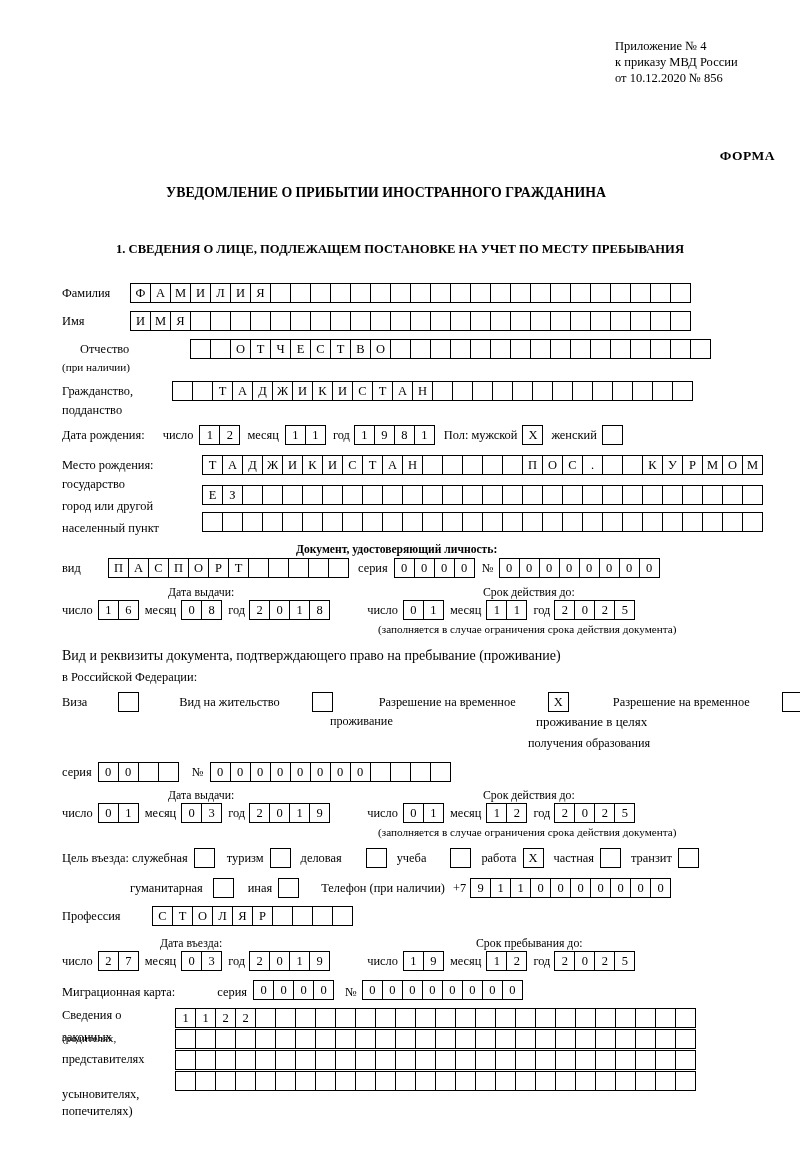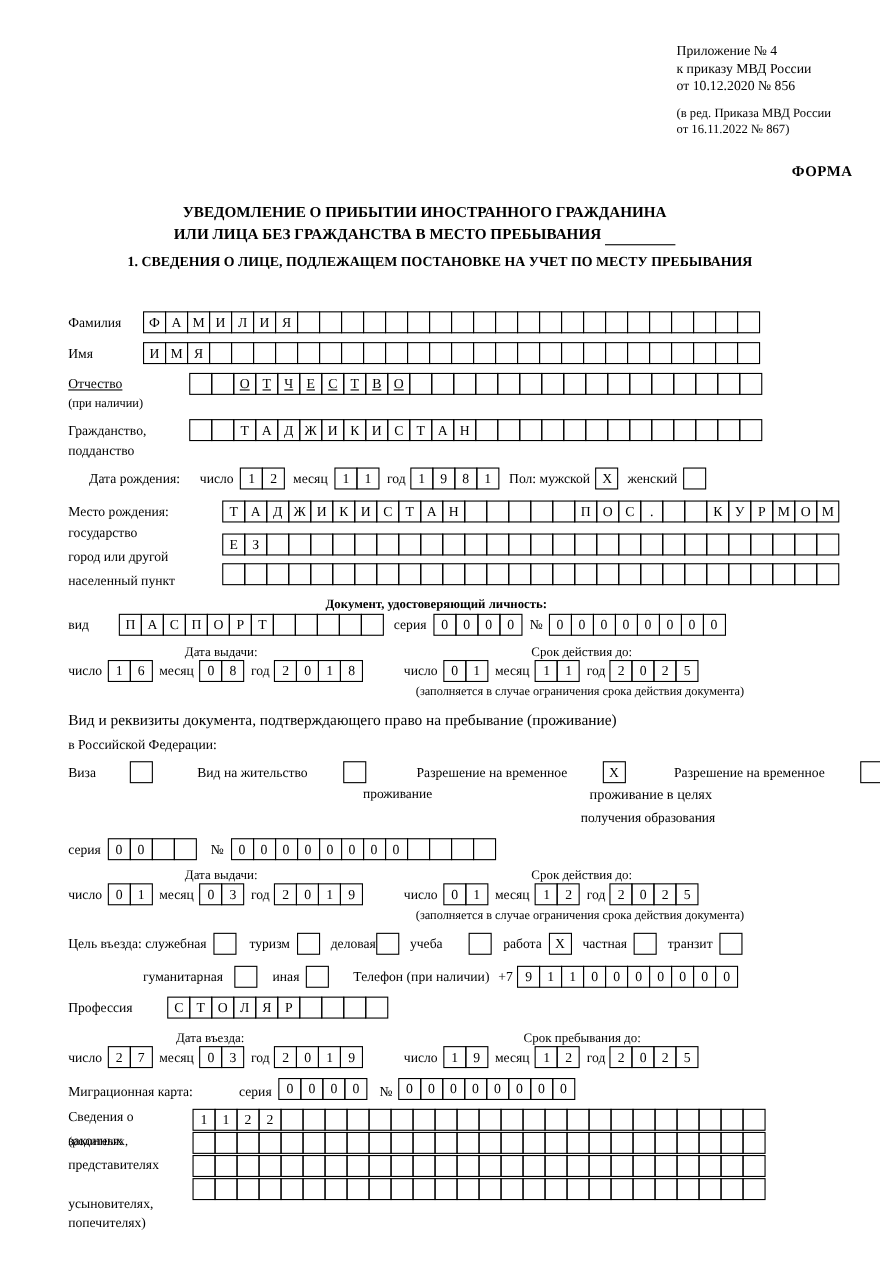--- a/index.html
+++ b/index.html
@@ -58,21 +58,21 @@
   .title .u {
     display: inline-block;
     width: 64px;
     border-bottom: 1px solid #000;
     vertical-align: bottom;
     height: 14px;
   }
   .section1 {
     position: absolute;
     left: 0;
-    top: 231px;
+    top: 242px;
     width: 800px;
     text-align: center;
     font-weight: bold;
     font-size: 12.6px;
   }
 
   
   .row {
     position: absolute;
     display: flex;
@@ -118,31 +118,26 @@
 </style>
 </head>
 <body>
 
 <div class="page">
 
   <div class="hdr">
     <div class="l">Приложение № 4</div>
     <div class="l">к приказу МВД России</div>
     <div class="l">от 10.12.2020 № 856</div>
-    <div class="sub">
-      <div class="l">(в ред. Приказа МВД России</div>
-      <div class="l">от 16.11.2022 № 867)</div>
-    </div>
   </div>
 
   <div class="forma">ФОРМА</div>
 
   <div class="title">
     <div>УВЕДОМЛЕНИЕ О ПРИБЫТИИ ИНОСТРАННОГО ГРАЖДАНИНА</div>
-    <div><span>ИЛИ ЛИЦА БЕЗ ГРАЖДАНСТВА В МЕСТО ПРЕБЫВАНИЯ</span> <span class="u"></span></div>
   </div>
 
   <div class="section1">1. СВЕДЕНИЯ О ЛИЦЕ, ПОДЛЕЖАЩЕМ ПОСТАНОВКЕ НА УЧЕТ ПО МЕСТУ ПРЕБЫВАНИЯ</div>
 
   <div class="row" style="left:62px; top:283px;">
     <span class="lbl" style="width:68px;">Фамилия</span>
     <span class="cells" id="cells-surname">
         <span class="c">Ф</span>
         <span class="c">А</span>
         <span class="c">М</span>
@@ -201,21 +196,21 @@
         <span class="c"></span>
         <span class="c"></span>
         <span class="c"></span>
         <span class="c"></span>
         <span class="c"></span>
         <span class="c"></span>
         <span class="c"></span>
       </span>
   </div>
 
-  <div class="row" style="left:62px; top:339px;text-decoration:underline;">
+  <div class="row" style="left:80px; top:339px;">
     <span class="lbl" style="width:110px;">Отчество</span>
     <span class="cells" id="cells-patr">
         <span class="c"></span>
         <span class="c"></span>
         <span class="c">О</span>
         <span class="c">Т</span>
         <span class="c">Ч</span>
         <span class="c">Е</span>
         <span class="c">С</span>
         <span class="c">Т</span>
@@ -267,21 +262,21 @@
         <span class="c"></span>
         <span class="c"></span>
         <span class="c"></span>
         <span class="c"></span>
         <span class="c"></span>
         <span class="c"></span>
       </span>
   </div>
   <div class="note" style="left:62px; top:403px; font-size:12.4px;">подданство</div>
 
-  <div class="row" style="left:62px; top:425px;margin-left:19px;">
+  <div class="row" style="left:62px; top:425px;">
     <span class="lbl" style="margin-right:18px;">Дата рождения:</span>
     <span class="lbl" style="margin-right:6px;">число</span>
     <span class="cells" id="cells-bday">
         <span class="c">1</span>
         <span class="c">2</span>
       </span>
     <span class="lbl" style="margin-left:8px; margin-right:6px;">месяц</span>
     <span class="cells" id="cells-bmon">
         <span class="c">1</span>
         <span class="c">1</span>
@@ -564,21 +559,21 @@
       </span>
   </div>
 
   <div class="note" style="left:378px; top:826px;">(заполняется в случае ограничения срока действия документа)</div>
 
   <div class="row" style="left:62px; top:848px;">
     <span class="lbl" style="margin-right:6px;">Цель въезда: служебная</span>
     <span class="box"></span>
     <span class="lbl" style="margin-left:12px; margin-right:6px;">туризм</span>
     <span class="box"></span>
-    <span class="lbl" style="margin-left:10px; margin-right:0;">деловая</span>
+    <span class="lbl" style="margin-left:10px; margin-right:24px;">деловая</span>
     <span class="box"></span>
     <span class="lbl" style="margin-left:10px; margin-right:24px;">учеба</span>
     <span class="box"></span>
     <span class="lbl" style="margin-left:10px; margin-right:6px;">работа</span>
     <span class="box">X</span>
     <span class="lbl" style="margin-left:10px; margin-right:6px;">частная</span>
     <span class="box"></span>
     <span class="lbl" style="margin-left:10px; margin-right:6px;">транзит</span>
     <span class="box"></span>
   </div>

